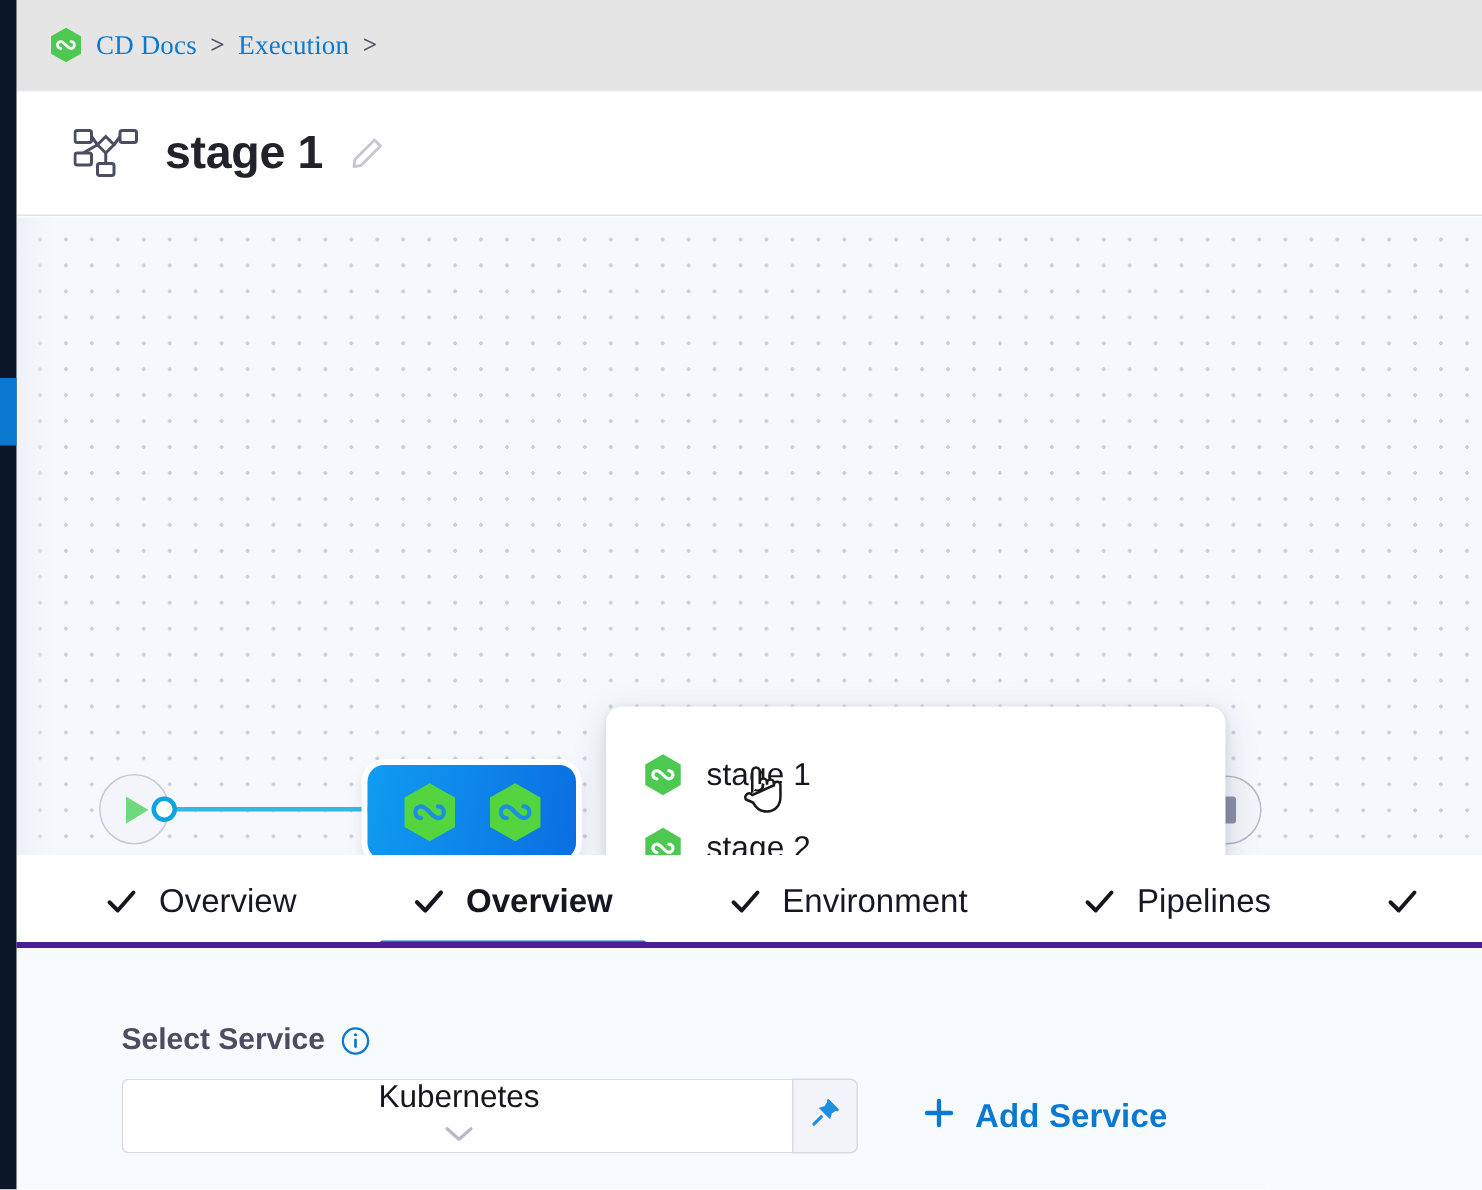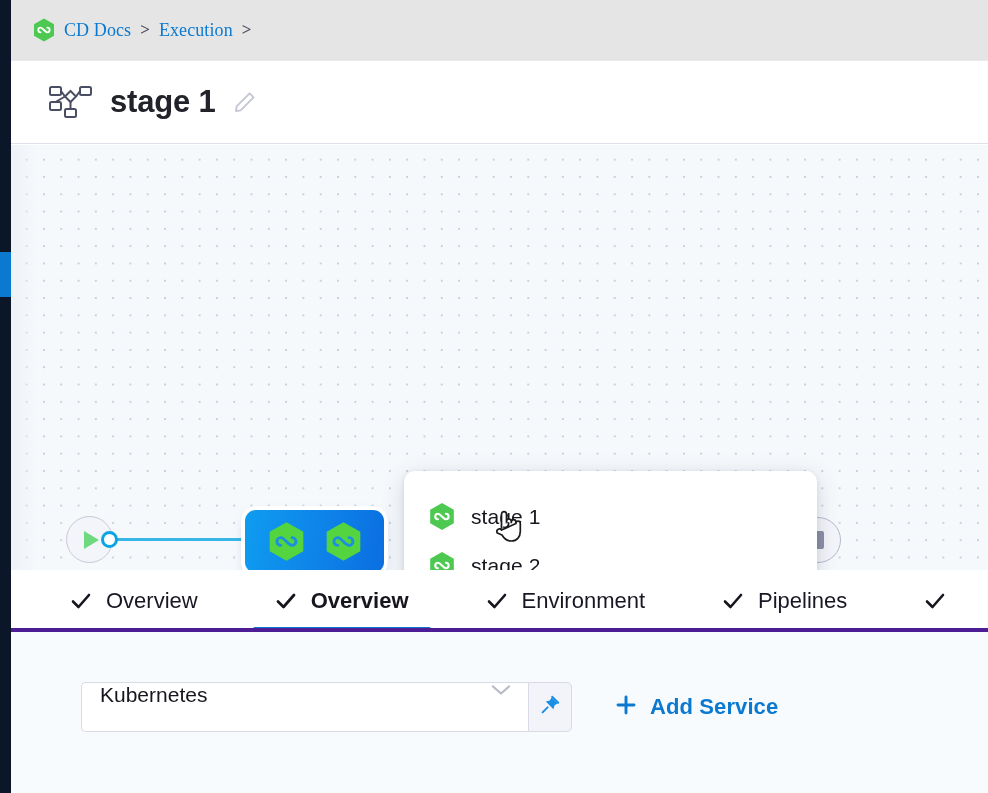--- a/index.html
+++ b/index.html
@@ -183,22 +183,22 @@
   }
   .field-label-row { display: flex; align-items: center; gap: 10px; margin-bottom: 14px; }
   .field-label { font-size: 20px; font-weight: 700; color: #4a4e60; }
   .info-icon { width: 20px; height: 20px; flex: none; cursor: pointer; }
   .field-row { display: flex; align-items: center; gap: 43px; }
   .select-wrap { display: flex; height: 50px; }
   .select-box {
     width: 447px; height: 50px;
     border: 1px solid #d9dae5; border-right: none;
     border-radius: 5px 0 0 5px; background: #ffffff;
-    display: flex; justify-content: space-between;
-    padding: 0 16px 0 18px; cursor: pointer;
+    display: flex; align-items: center; justify-content: space-between;
+    padding: 0 16px 0 18px; cursor: pointer; flex-direction: column;
   }
   .select-value { font-size: 21px; color: #16161e; }
   .pin-btn {
     width: 44px; height: 50px;
     border: 1px solid #d9dae5; border-radius: 0 5px 5px 0;
     background: #f2f4f9;
     display: flex; align-items: center; justify-content: center;
     cursor: pointer;
   }
   .add-service-btn {
@@ -360,20 +360,30 @@
       <span class="tab-check">
         <svg width="22" height="22" viewBox="0 0 22 22">
             <path d="M3 11.5 L8.5 17 L19 5" fill="none" stroke="#16161e" stroke-width="2.6" stroke-linecap="round" stroke-linejoin="round"></path>
           </svg>
       </span>
       <span class="tab-label"></span>
     </div>
   </div>
 
   <div class="form-panel">
+    <div class="field-label-row">
+      <span class="field-label">Select Service</span>
+      <span class="info-icon">
+        <svg width="20" height="20" viewBox="0 0 20 20">
+          <circle cx="10" cy="10" r="8.4" fill="none" stroke="#0b79d0" stroke-width="1.5"></circle>
+          <circle cx="10" cy="5.8" r="1.05" fill="#0b79d0"></circle>
+          <rect x="9.1" y="8.3" width="1.8" height="6.4" rx="0.9" fill="#0b79d0"></rect>
+        </svg>
+      </span>
+    </div>
     <div class="field-row">
       <div class="select-wrap">
         <div class="select-box">
           <span class="select-value">Kubernetes</span>
           <span>
             <svg width="22" height="14" viewBox="0 0 22 14">
                 <path d="M3 3.5 L11 10.5 L19 3.5" fill="none" stroke="#b8bac8" stroke-width="2.2" stroke-linecap="round" stroke-linejoin="round"></path>
               </svg>
           </span>
         </div>

